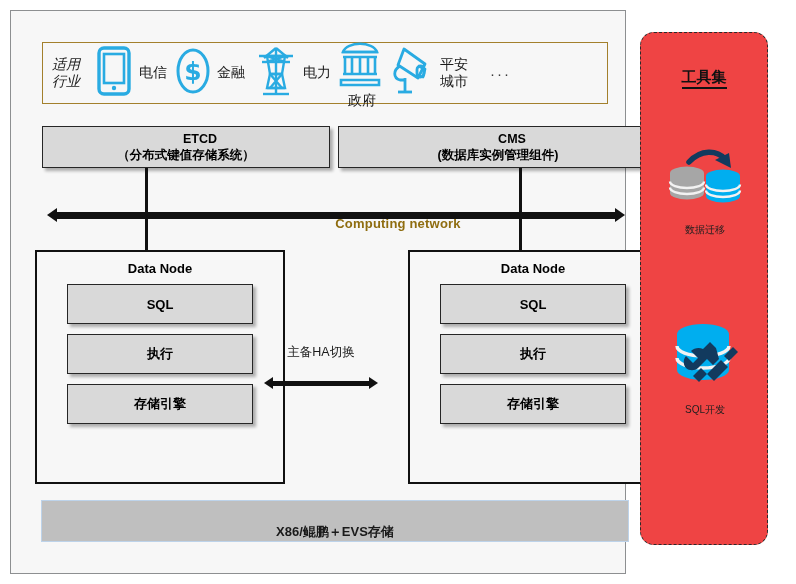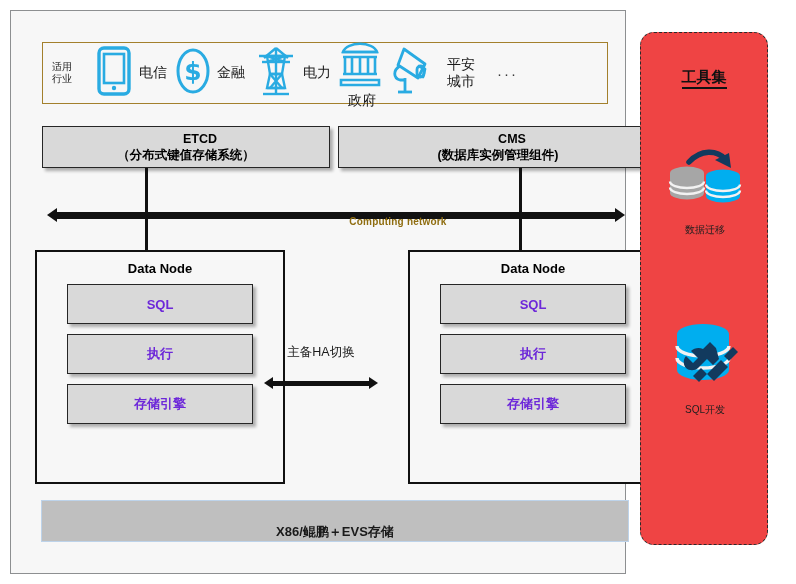--- a/index.html
+++ b/index.html
@@ -18,22 +18,22 @@
     border:1px solid #8d8f91;background:#f7f7f7;box-sizing:border-box;
   }
 
   
   .industry-box{
     position:absolute;left:42px;top:42px;width:566px;height:62px;
     border:1px solid #a3802c;background:#f7f7f7;box-sizing:border-box;
     display:flex;align-items:center;
   }
   .ind-label{
-    font-size:10px;color:#1a1a1a;line-height:1.22;margin-left:9px;width:36px;
-    text-align:left;letter-spacing:0px;
+    font-size:14px;color:#1a1a1a;line-height:1.22;margin-left:9px;width:36px;
+    text-align:left;letter-spacing:0px;font-style:italic;
   }
   .ind-item{display:flex;align-items:center;}
   .ind-text{font-size:14px;color:#1a1a1a;line-height:1.22;}
   .ind-text.two-line{white-space:pre-line;}
   .ind-ico{display:block;}
   .dots{font-size:15px;color:#3a3a3a;letter-spacing:2px;margin-left:22px;}
 
   
   .topbox{
     position:absolute;height:42px;box-sizing:border-box;
@@ -54,40 +54,40 @@
 
   
   .netbar{position:absolute;left:47px;top:208px;width:578px;height:14px;}
   .netbar .shaft{position:absolute;left:9px;top:4px;right:9px;height:7px;background:#111;}
   .netbar .ah{position:absolute;top:0;width:0;height:0;
     border-top:7px solid transparent;border-bottom:7px solid transparent;}
   .netbar .ah.left{left:0;border-right:10px solid #111;}
   .netbar .ah.right{right:0;border-left:10px solid #111;}
   .net-label{
     position:absolute;left:0;right:0;top:216px;text-align:center;
-    font-size:10px;font-weight:bold;color:#8f6d10;letter-spacing:.2px;
+    font-size:13px;font-weight:bold;color:#8f6d10;letter-spacing:.2px;
   }
 
   
   .datanode{
     position:absolute;top:250px;width:250px;height:234px;
     border:2px solid #111;background:#f7f7f7;box-sizing:border-box;
   }
   #dn-left{left:35px;}
   #dn-right{left:408px;}
   .dn-title{
     text-align:center;font-size:13px;font-weight:bold;color:#000;
     margin-top:9px;margin-bottom:8px;
   }
   .dn-sub{
     margin:0 auto 10px auto;width:186px;height:40px;
     background:#d9d9d9;border:1px solid #262626;box-sizing:border-box;
     box-shadow:3px 3px 3px rgba(0,0,0,0.30);
     display:flex;align-items:center;justify-content:center;
-    font-size:13px;font-weight:bold;color:#6d28d9;
+    font-size:13px;font-weight:bold;color:#000000;
   }
 
   
   .ha-label{
     position:absolute;left:261px;top:344px;width:120px;text-align:center;
     font-size:12.5px;color:#1a1a1a;
   }
   .ha-arrow{position:absolute;left:264px;top:377px;width:114px;height:12px;}
   .ha-arrow .shaft{position:absolute;left:8px;right:8px;top:4px;height:5px;background:#111;}
   .ha-arrow .ah{position:absolute;top:0;width:0;height:0;
@@ -194,21 +194,21 @@
           <g fill="none" stroke="#29abe2" stroke-width="2.8" stroke-linejoin="round">
             <path d="M17 5 L38 20 L31 34 L11 21 Z"></path>
             <path d="M31 22 L38 25 L36 33 L29 31"></path>
             <rect x="30" y="22" width="7" height="11" rx="3.5"></rect>
             <path d="M13 22 C6 26 6 34 13 36 L19 36"></path>
             <path d="M18 34 L18 48"></path>
             <path d="M11 48 L25 48"></path>
           </g>
         </svg>
       </span>
-      <span class="ind-text two-line" style="margin-left:12px;">平安
+      <span class="ind-text two-line" style="margin-left:5px;">平安
 城市</span>
     </div>
 
     <span class="dots">···</span>
   </div>
 
   <div class="topbox" id="etcd">
     <div class="l1">ETCD</div>
     <div class="l2">（分布式键值存储系统）</div>
   </div>

